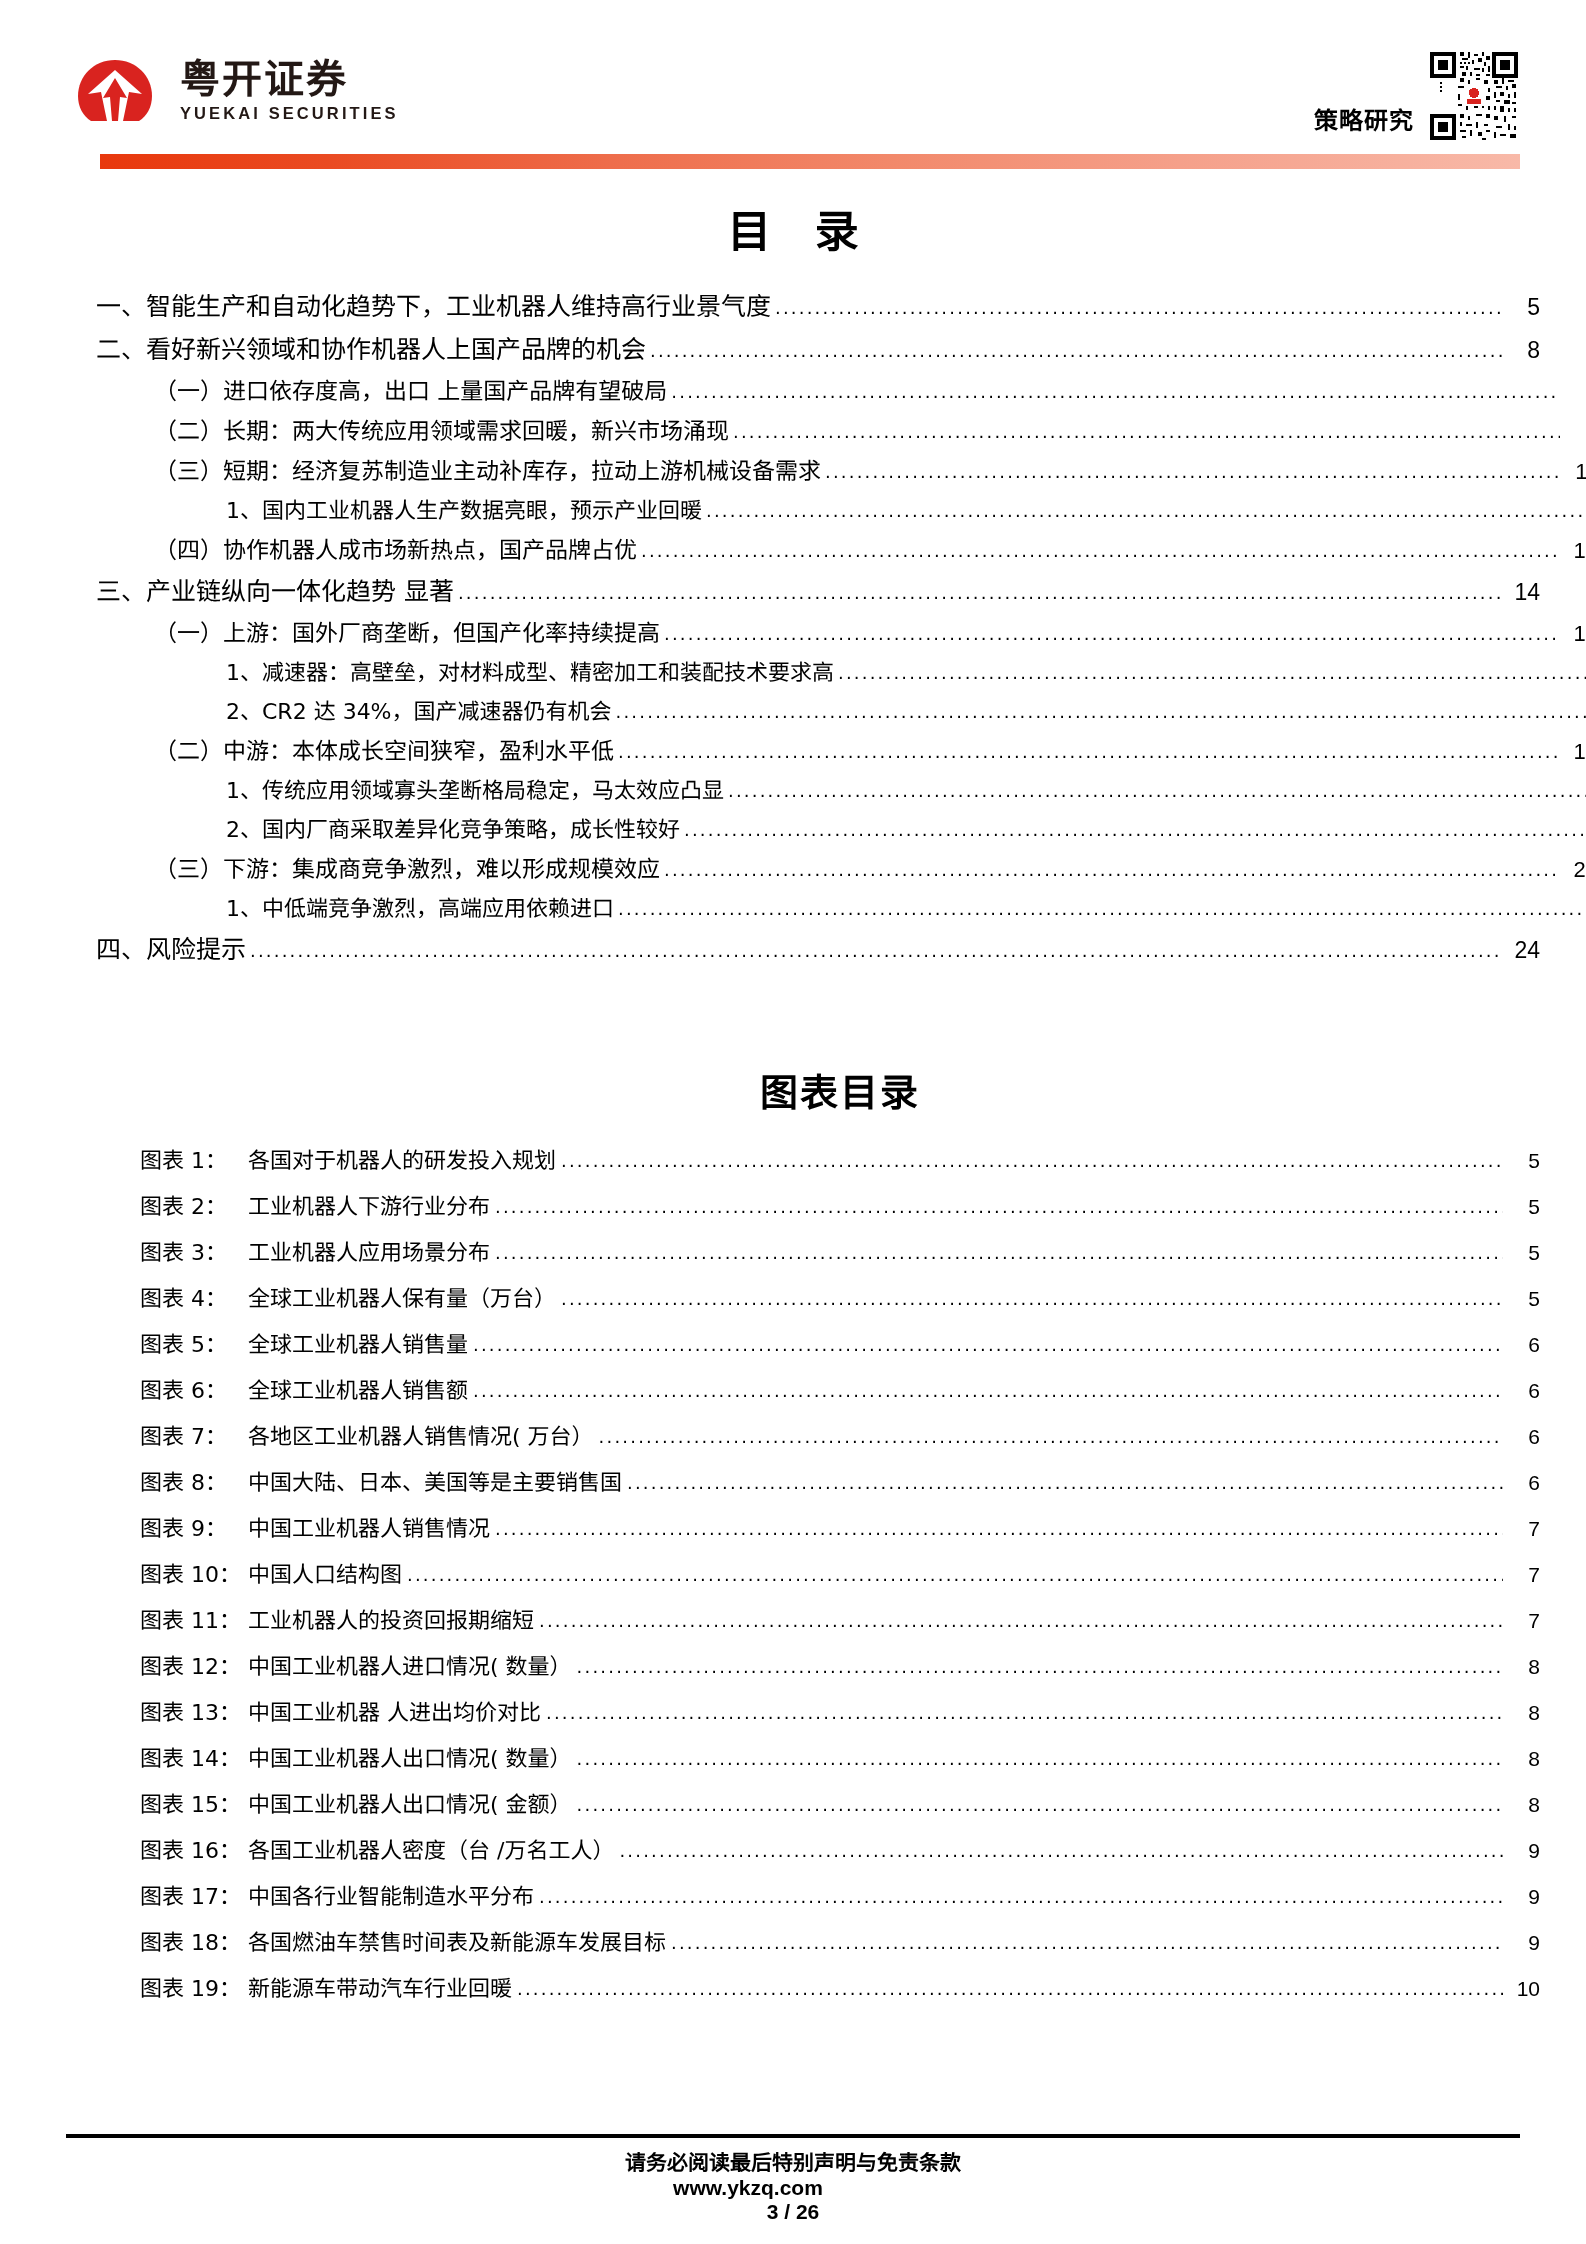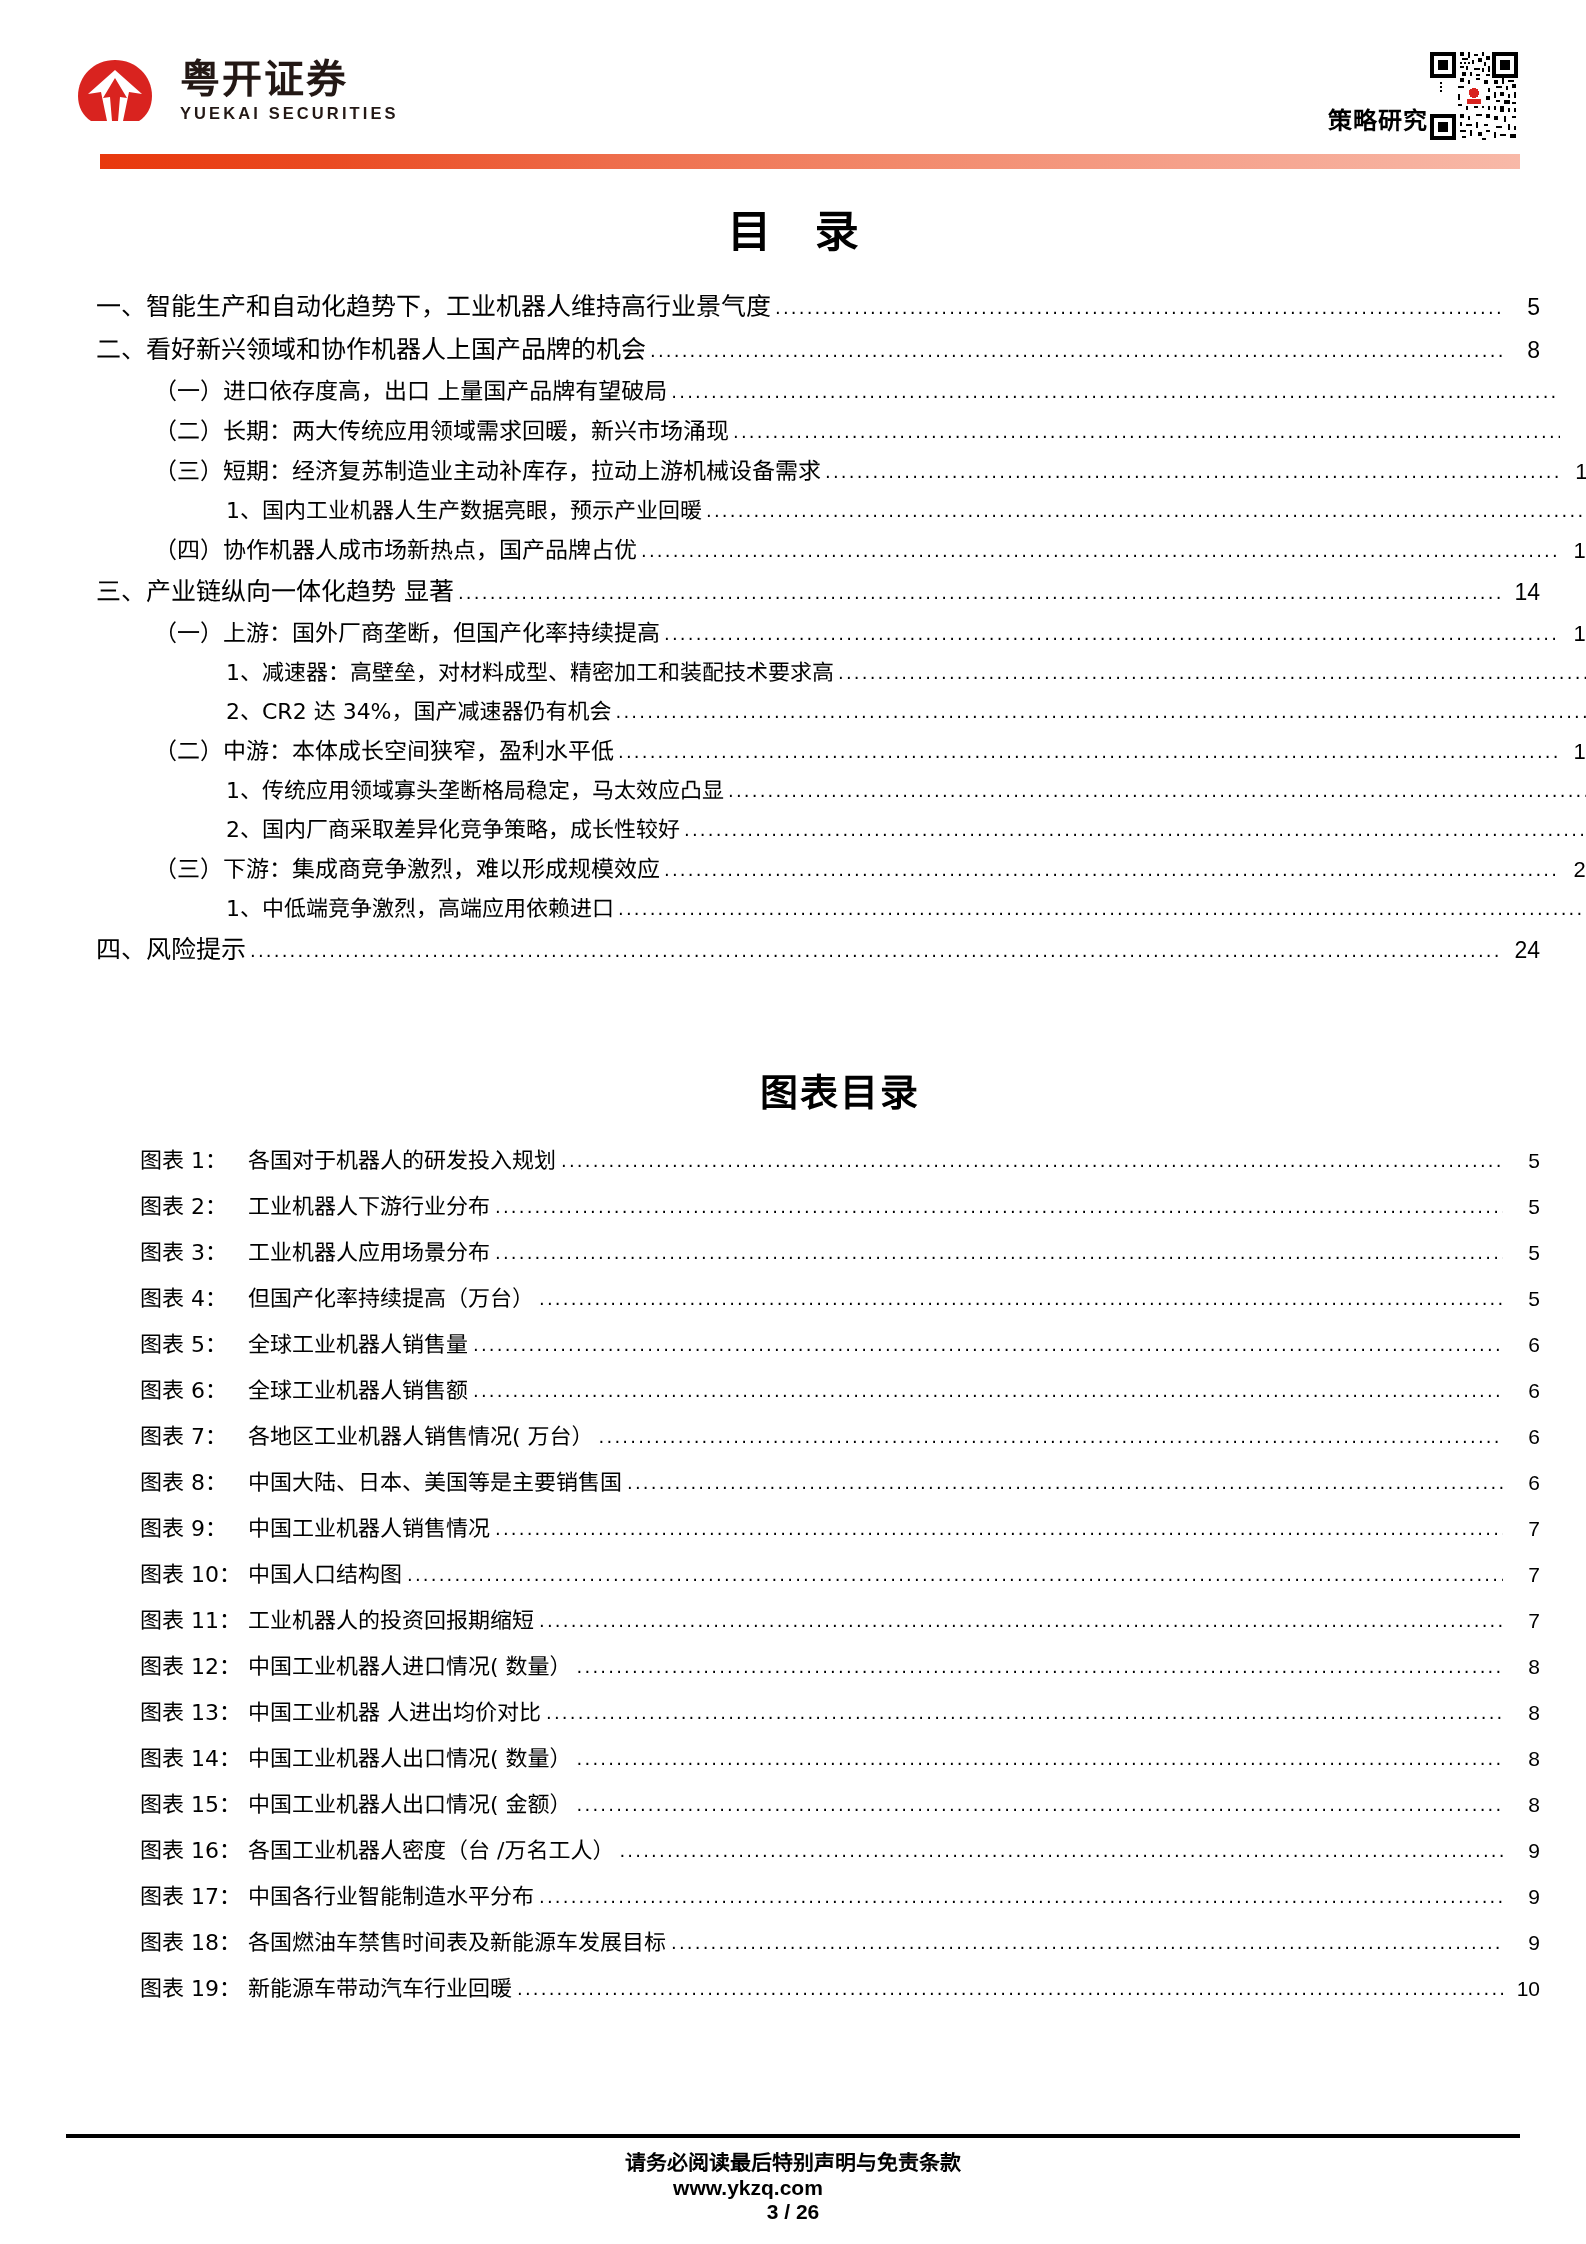--- a/index.html
+++ b/index.html
@@ -66,21 +66,21 @@
     margin-top: 6px;
   }
 
   .header-right {
     position: absolute;
     right: 0;
     top: 0;
     height: 120px;
     display: flex;
     align-items: flex-end;
-    gap: 0;
+    gap: 14px;
   }
   .dept-label {
     font-family: "DejaVu Sans", "Liberation Sans", sans-serif;
     font-size: 24px;
     font-weight: 700;
     color: #000;
     letter-spacing: 1px;
     padding-bottom: 12px;
     white-space: nowrap;
   }
@@ -508,21 +508,21 @@
 
     <div class="fig-row">
       <span class="fignum">图表 3：</span>
       <span class="figlbl">工业机器人应用场景分布</span>
       <span class="dots">................................................................................................................................................................................</span>
       <span class="pg">5</span>
     </div>
 
     <div class="fig-row">
       <span class="fignum">图表 4：</span>
-      <span class="figlbl">但国产化率持续提高（万台）</span>
+      <span class="figlbl">全球工业机器人保有量（万台）</span>
       <span class="dots">................................................................................................................................................................................</span>
       <span class="pg">5</span>
     </div>
 
     <div class="fig-row">
       <span class="fignum">图表 5：</span>
       <span class="figlbl">全球工业机器人销售量</span>
       <span class="dots">................................................................................................................................................................................</span>
       <span class="pg">6</span>
     </div>

